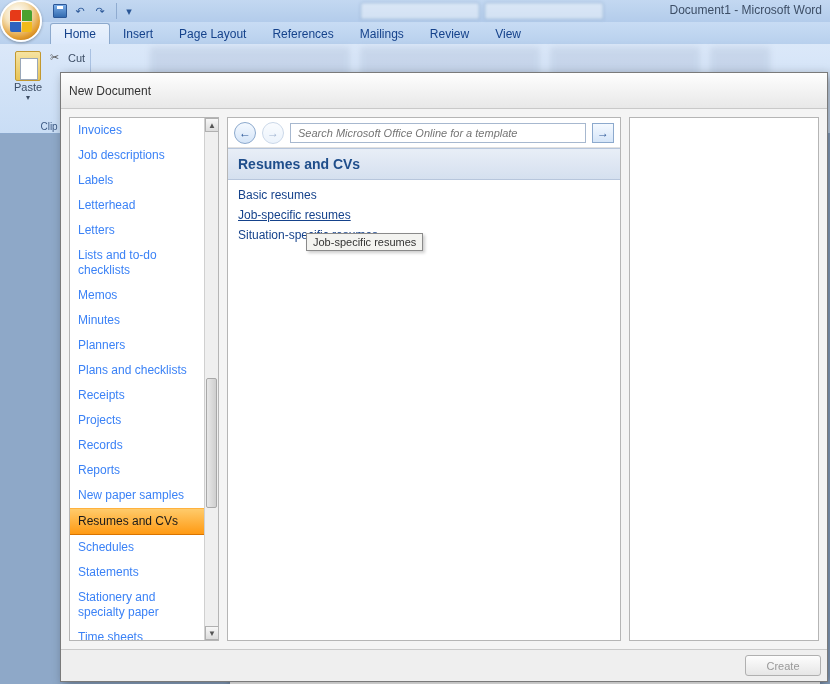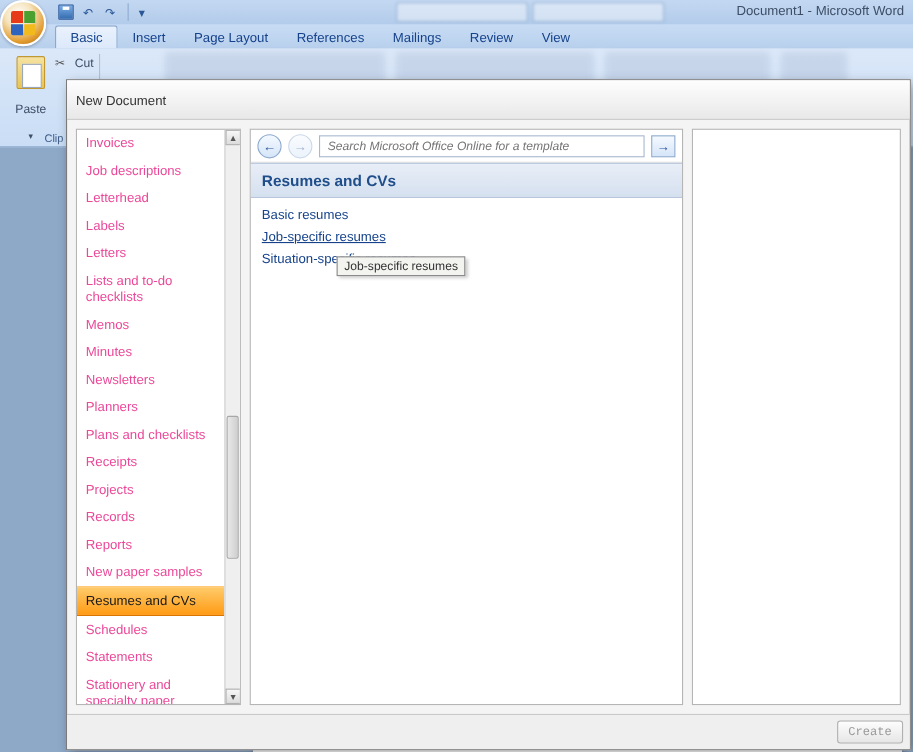--- a/index.html
+++ b/index.html
@@ -132,21 +132,21 @@
     bottom: -3px;
     left: 4px; right: 0;
     text-align: center;
     font-size: 10px;
     color: #3d5a85;
   }
   .paste-btn {
     width: 38px;
     display: flex; flex-direction: column; align-items: center;
     padding-top: 2px;
-    gap: 13px;
+    gap: 0;
   }
   .paste-icon {
     width: 26px; height: 30px;
     background: linear-gradient(#f6e3a1,#e8c456);
     border:1px solid #c29830;
     border-radius:2px;
     position:relative;
   }
   .paste-icon::after{content:"";position:absolute;left:4px;top:6px;width:16px;height:20px;background:#fff;border:1px solid #9aa7b8;}
   .paste-label{font-size:11px;color:#3d4e66;}
@@ -235,21 +235,21 @@
   }
   .dlg-scroll-thumb{
     position:absolute;
     top:260px; height:130px; left:1px; right:1px;
     background:linear-gradient(to right,#e8e8e8,#cfcfcf);
     border:1px solid #a8a8a8;
     border-radius:2px;
   }
   .cat-item {
     padding:5px 8px;
-    color:#ec4899;
+    color:#3b82f6;
     cursor:pointer;
     font-size:12px;
     line-height:1.25;
   }
   .cat-item.selected {
     background:linear-gradient(to bottom,#ffcb6b,#ff9a13);
     color:#1a1a1a;
     border-top:1px solid #ffb23e;
     border-bottom:1px solid #d97400;
   }
@@ -339,27 +339,27 @@
   .dialog-footer{
     height:32px;
     border-top:1px solid #c9c9c9;
     display:flex;
     align-items:center;
     justify-content:flex-end;
     padding-right:6px;
     background:#efefef;
   }
   .create-btn{
-    width:60px;height:21px;
+    width:76px;height:21px;
     border:1px solid #b0b0b0;
     border-radius:3px;
     background:linear-gradient(#fdfdfd,#e6e6e6);
     color:#999;
     font-size:11px;
-    display:flex;align-items:center;justify-content:center;font-family:Liberation Mono, monospace;
+    display:flex;align-items:center;justify-content:center;
   }
 </style>
 </head>
 <body>
 
 <div class="titlebar">
   <div class="office-button">
     <div class="office-glyph">
       <div></div>
         <div></div>
@@ -377,21 +377,21 @@
     <div class="qat-item">▾</div>
   </div>
   <div class="title-tabs">
     <div class="title-tab"></div>
     <div class="title-tab"></div>
   </div>
   <div class="doc-title">Document1 - Microsoft Word</div>
 </div>
 
 <div class="ribbon-tabs">
-  <div class="ribbon-tab active">Basic</div>
+  <div class="ribbon-tab active">Home</div>
   <div class="ribbon-tab">Insert</div>
   <div class="ribbon-tab">Page Layout</div>
   <div class="ribbon-tab">References</div>
   <div class="ribbon-tab">Mailings</div>
   <div class="ribbon-tab">Review</div>
   <div class="ribbon-tab">View</div>
 </div>
 
 <div class="ribbon-body">
   <div class="ribbon-group">
@@ -423,27 +423,26 @@
 </div>
 
 <div class="dialog">
   <div class="dialog-title">New Document</div>
   <div class="dialog-body">
 
     <div class="dlg-sidebar">
       <div class="dlg-sidebar-inner" id="sidebar-inner">
           <div class="cat-item">Invoices</div>
           <div class="cat-item">Job descriptions</div>
+          <div class="cat-item">Labels</div>
           <div class="cat-item">Letterhead</div>
-          <div class="cat-item">Labels</div>
           <div class="cat-item">Letters</div>
           <div class="cat-item">Lists and to-do checklists</div>
           <div class="cat-item">Memos</div>
           <div class="cat-item">Minutes</div>
-          <div class="cat-item">Newsletters</div>
           <div class="cat-item">Planners</div>
           <div class="cat-item">Plans and checklists</div>
           <div class="cat-item">Receipts</div>
           <div class="cat-item">Projects</div>
           <div class="cat-item">Records</div>
           <div class="cat-item">Reports</div>
           <div class="cat-item">New paper samples</div>
           <div class="cat-item selected">Resumes and CVs</div>
           <div class="cat-item">Schedules</div>
           <div class="cat-item">Statements</div>

